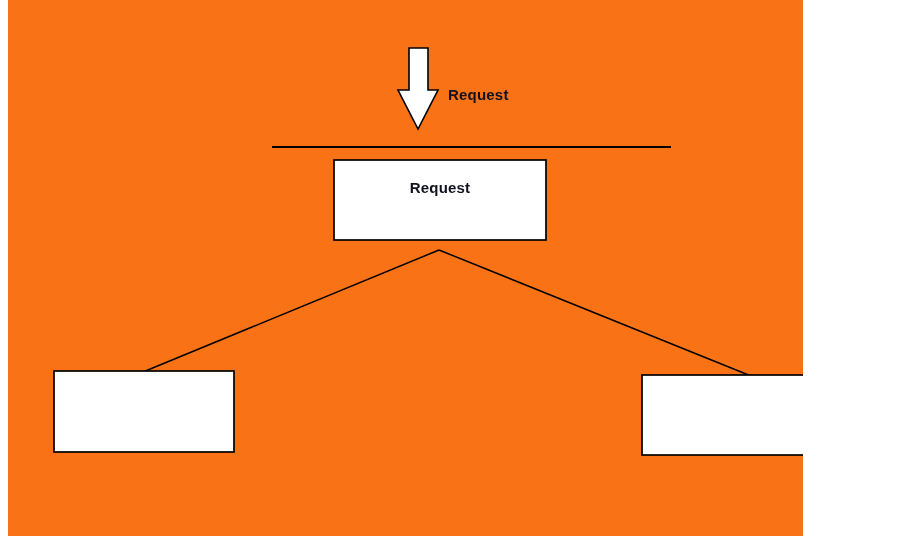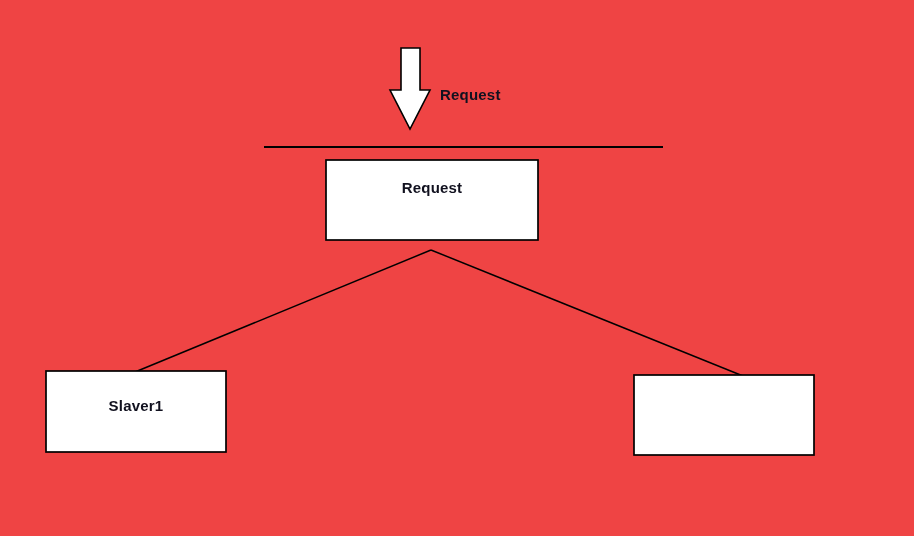--- a/index.html
+++ b/index.html
@@ -6,24 +6,25 @@
   html, body {
     margin: 0;
     padding: 0;
     background: #ffffff;
   }
   body {
     font-family: "Liberation Sans", sans-serif;
   }
   #canvas {
     position: relative;
-    width: 914px;
+    width: 795px;
     height: 536px;
-    background: #ef4444;
+    background: #f97316;
     overflow: hidden;
+    margin-left: 8px;
   }
   #diagram-svg {
     position: absolute;
     left: 0;
     top: 0;
     width: 914px;
     height: 536px;
   }
   .node-label {
     position: absolute;
@@ -87,16 +88,15 @@
 
     <rect x="46" y="371" width="180" height="81" fill="#ffffff" stroke="#000000" stroke-width="1.7"></rect>
 
     <rect x="634" y="375" width="180" height="80" fill="#ffffff" stroke="#000000" stroke-width="1.7"></rect>
   </svg>
 
   <div class="edge-label" id="label-request">Request</div>
 
   <div class="node-label" id="label-master">Request</div>
 
-  <div class="node-label" id="label-slaver1">Slaver1</div>
 
 
 </div>
 
 </body></html>

